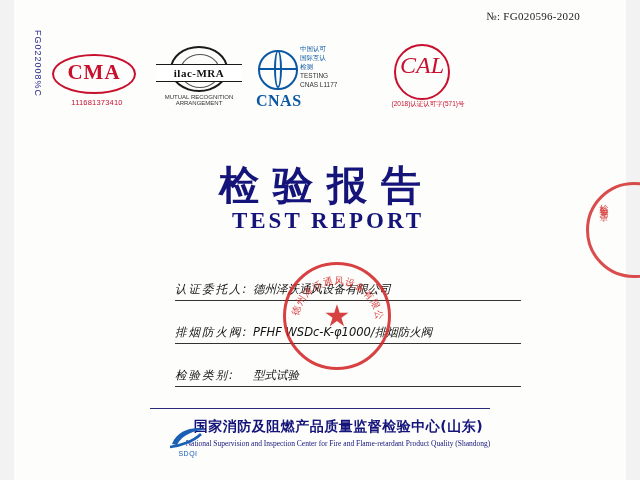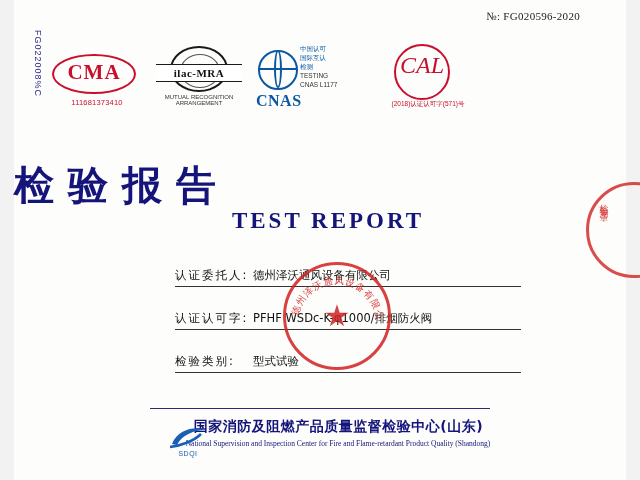--- a/index.html
+++ b/index.html
@@ -247,20 +247,21 @@
     color: #c8102e;
     font-family: "Liberation Sans", sans-serif;
   }
 
   
   .title-cn {
     position: absolute;
     top: 158px;
     left: 0;
     width: 640px;
+    text-align: center;
     font-size: 40px;
     font-weight: bold;
     letter-spacing: 14px;
     color: #14147a;
     font-family: "DejaVu Sans", sans-serif;
     text-indent: 14px;
   }
   .title-en {
     position: absolute;
     top: 208px;
@@ -270,23 +271,24 @@
     font-size: 23px;
     font-weight: bold;
     letter-spacing: 3px;
     color: #14147a;
     font-family: "Liberation Serif", serif;
   }
 
   
   .fields {
     position: absolute;
-    top: 264px;
+    top: 278px;
     left: 175px;
     width: 340px;
+    font-style: italic;
   }
   .field-row {
     position: relative;
     height: 30px;
     margin-bottom: 13px;
   }
   .field-label {
     position: absolute;
     left: 0;
     top: 4px;
@@ -469,21 +471,21 @@
   <div class="title-cn">检验报告</div>
   <div class="title-en">TEST REPORT</div>
 
   <div class="fields">
     <div class="field-row">
       <span class="field-label">认证委托人:</span>
       <span class="field-value">德州泽沃通风设备有限公司</span>
       <span class="field-line"></span>
     </div>
     <div class="field-row">
-      <span class="field-label">认证认可字:</span>
+      <span class="field-label">排烟防火阀:</span>
       <span class="field-value">PFHF WSDc-K-φ1000/排烟防火阀</span>
       <span class="field-line"></span>
     </div>
     <div class="field-row">
       <span class="field-label">检验类别:</span>
       <span class="field-value">型式试验</span>
       <span class="field-line"></span>
     </div>
   </div>
 

